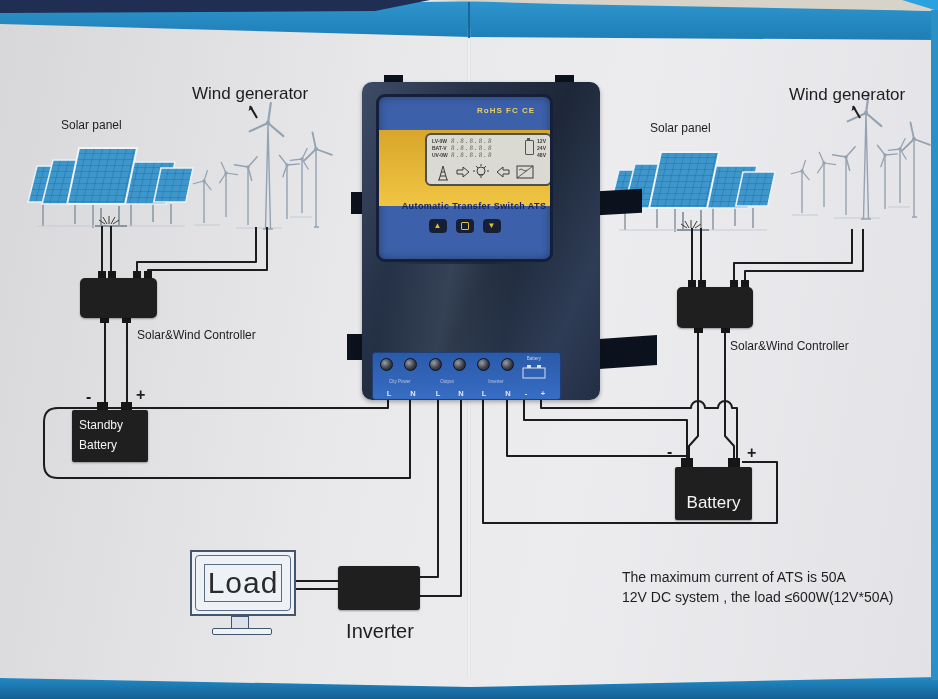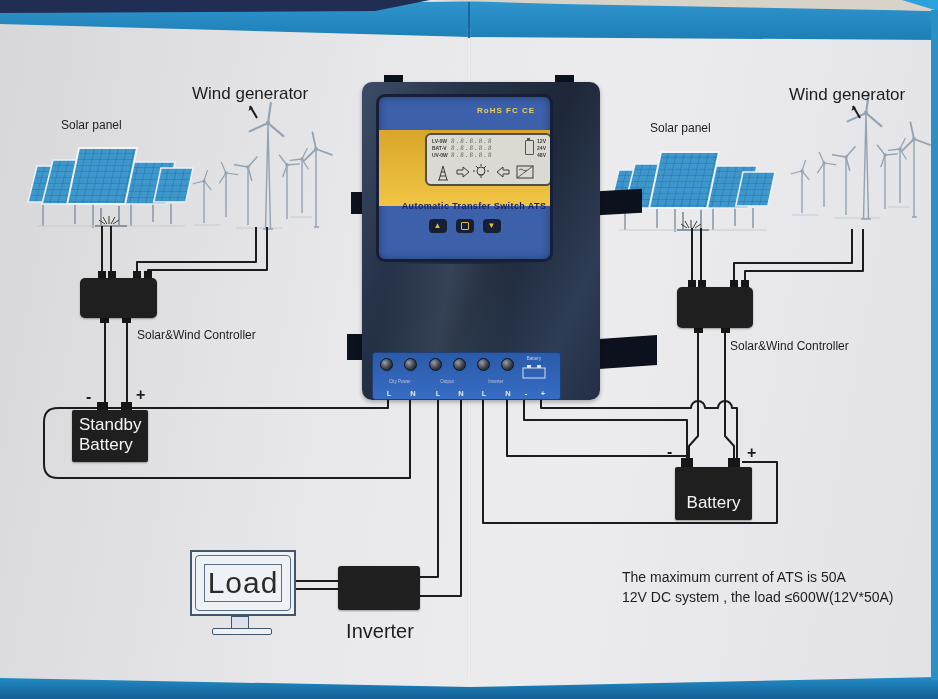--- a/index.html
+++ b/index.html
@@ -28,21 +28,21 @@
   svg.overlay{position:absolute;left:0;top:0;z-index:3;}
   .wire{stroke:#1c1c1c;stroke-width:2;fill:none;stroke-linejoin:round;stroke-linecap:butt;}
 
   .lbl{position:absolute;color:#1d1d1d;z-index:4;white-space:nowrap;}
   .lbl-big{font-size:17px;}
   .lbl-med{font-size:12px;}
   .sign{font-size:16px;font-weight:bold;}
 
   .blackbox{position:absolute;background:#1f1f1f;border-radius:5px;z-index:5;
     box-shadow:0 1px 2px rgba(0,0,0,0.35);}
-  .bat-text{color:#f4f4f4;font-size:17px;line-height:20px;padding:5px 0 0 7px;}
+  .bat-text{color:#f4f4f4;font-size:12px;line-height:20px;padding:5px 0 0 7px;}
   .batr-text{color:#f4f4f4;font-size:17px;text-align:center;padding-top:26px;}
 
   
   .monitor{position:absolute;left:190px;top:550px;width:106px;height:66px;z-index:5;
     border:2.5px solid #44566b;border-radius:0;background:#eef1f6;box-sizing:border-box;}
   .m2{position:absolute;inset:3px;border:1.5px solid #5a6d83;border-radius:4px;}
   .m3{position:absolute;inset:8px;border:1.5px solid #5a6d83;display:flex;align-items:center;
     justify-content:center;font-size:30px;color:#2b2b2b;letter-spacing:1px;overflow:hidden;}
   .m-neck{position:absolute;left:231px;top:616px;width:18px;height:13px;background:#dde2ea;
     border:1.5px solid #44566b;box-sizing:border-box;z-index:4;}

